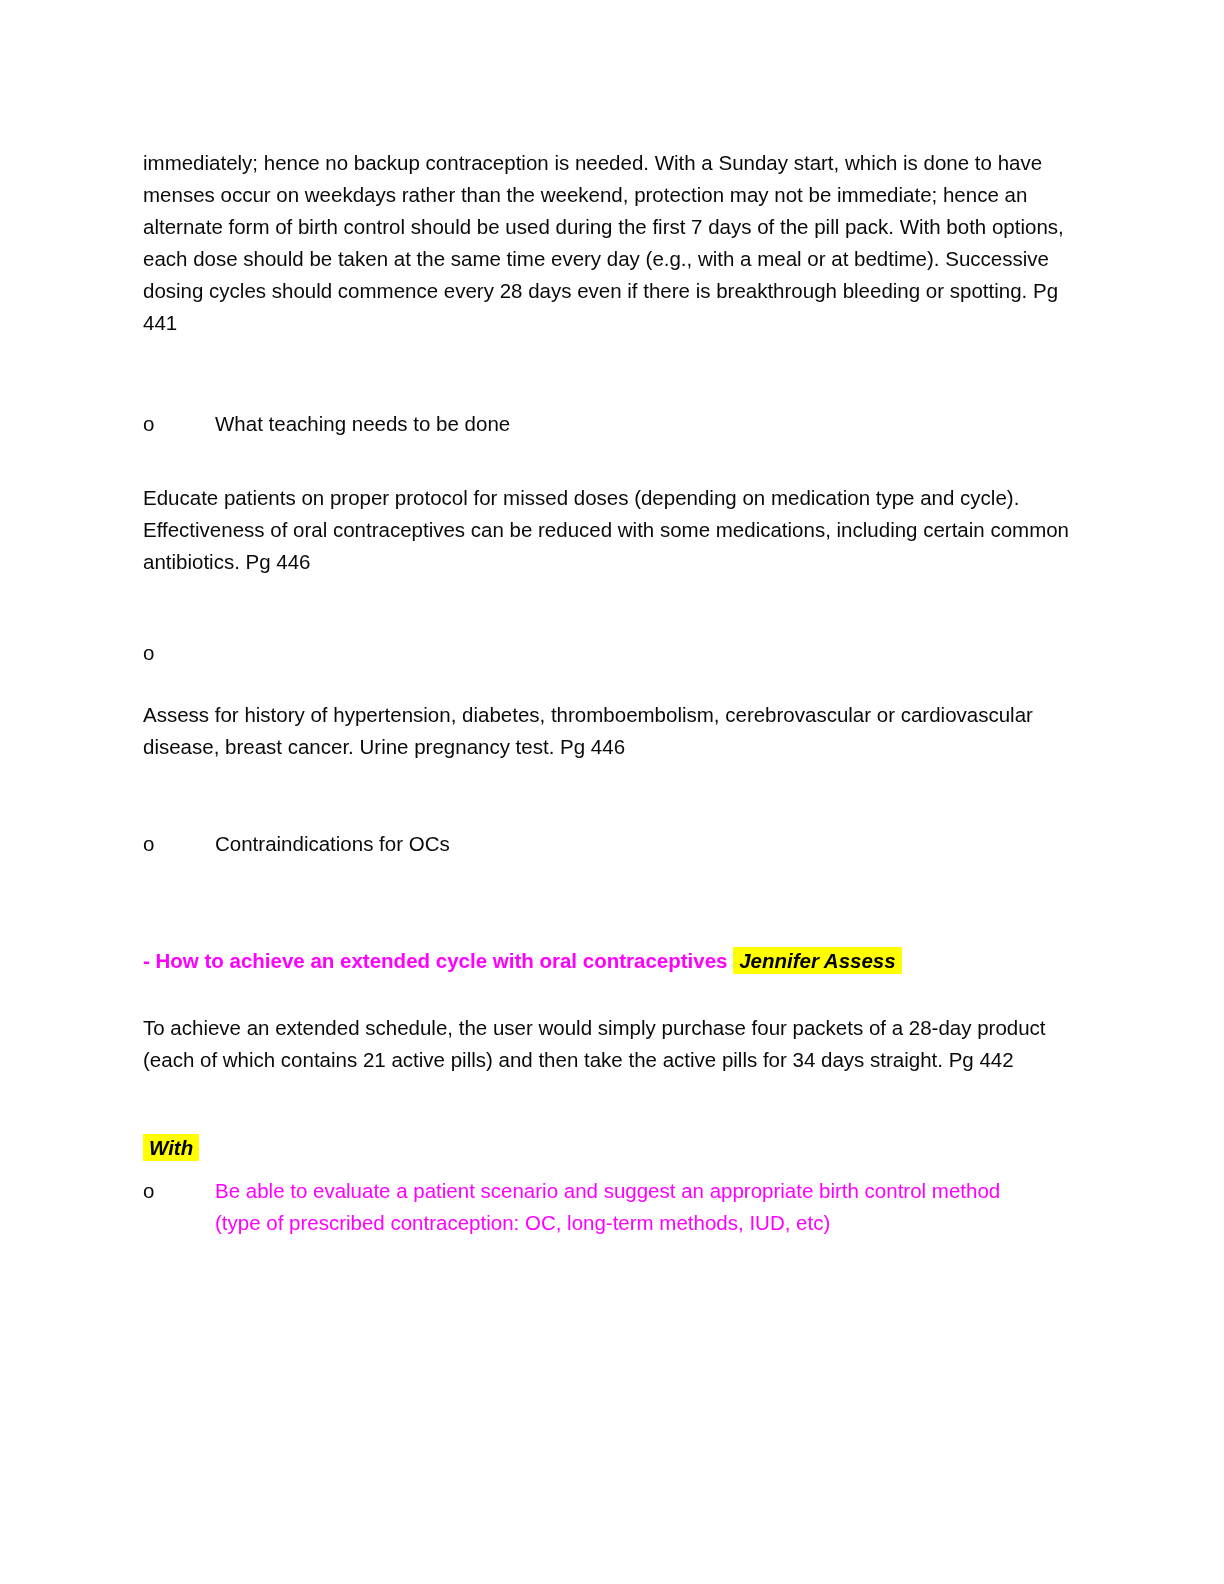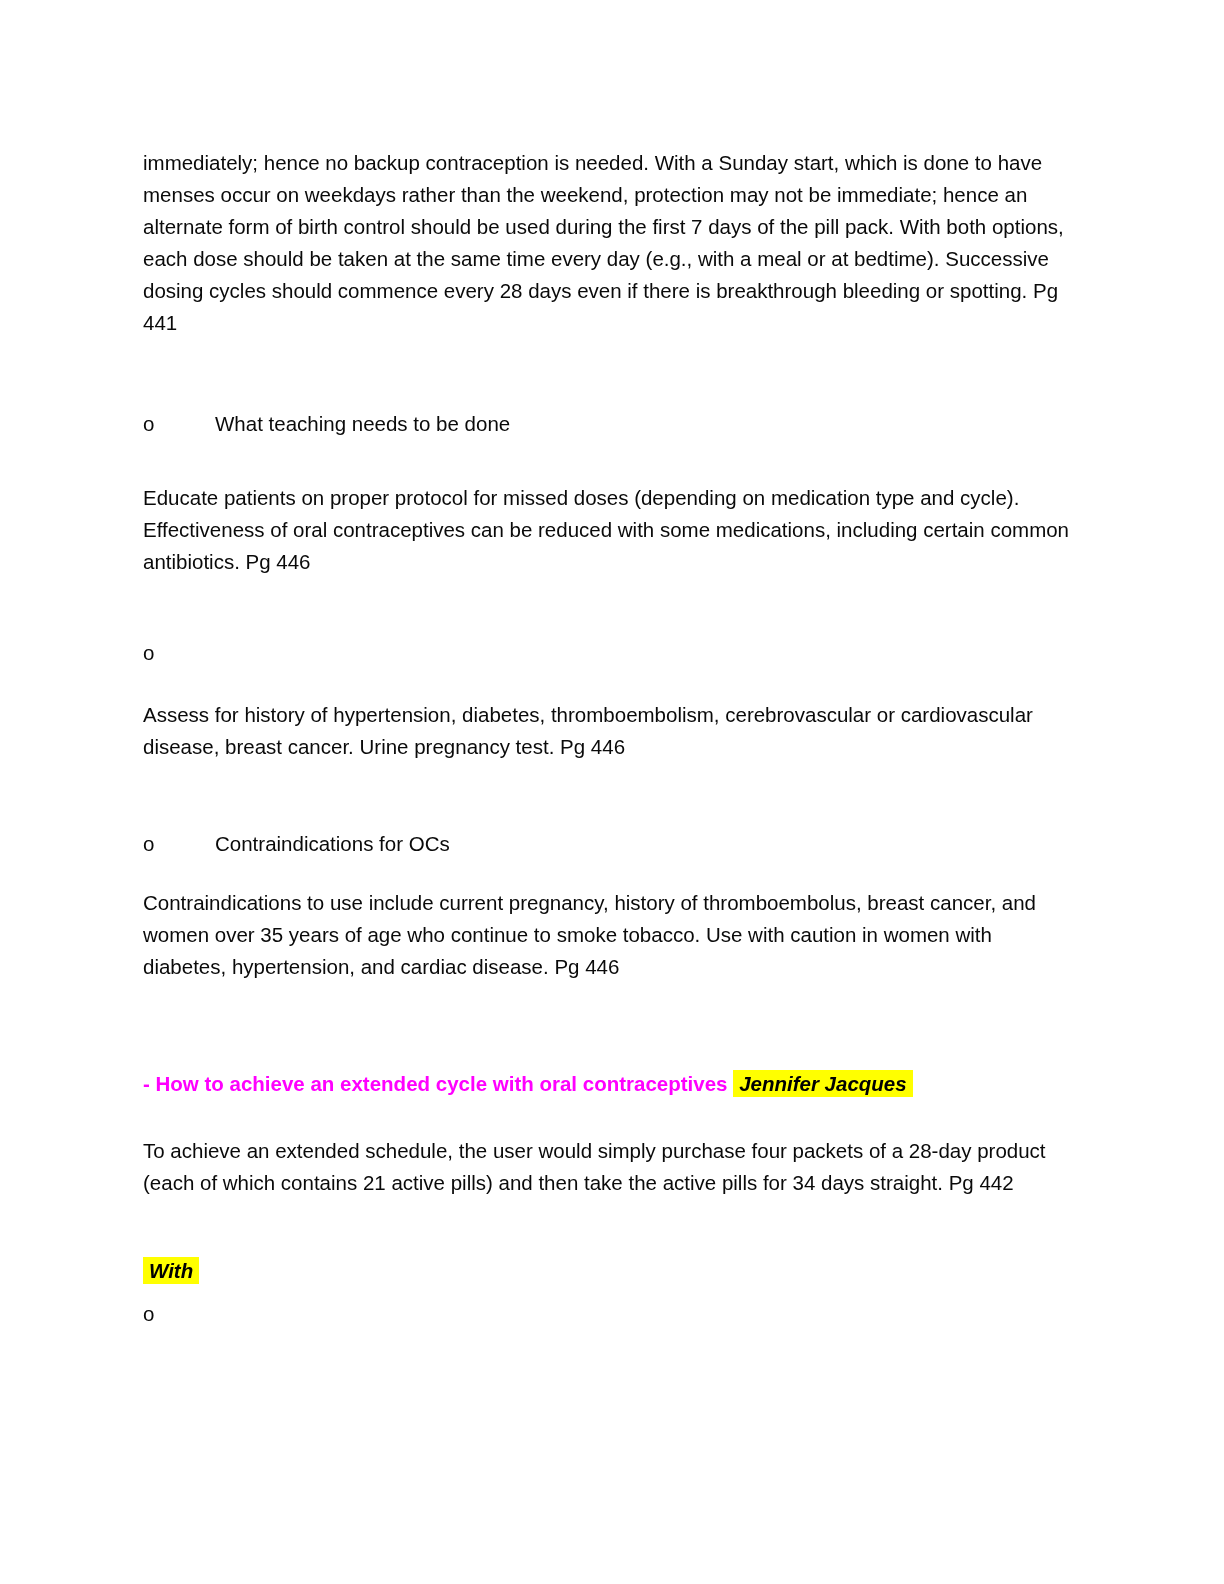--- a/index.html
+++ b/index.html
@@ -82,31 +82,34 @@
     <span class="marker-space">o</span>
   </div>
 
   <p class="para mt-baseline-para">Assess for history of hypertension, diabetes, thromboembolism, cerebrovascular or cardiovascular disease, breast cancer. Urine pregnancy test. Pg 446</p>
 
   <div class="row mt-contra-bullet">
     <span class="marker-tab">o</span>
     <span>Contraindications for OCs</span>
   </div>
 
-  <p class="para mt-contra-para">Contraindications to use include current pregnancy, history of thromboembolus, breast cancer, and women over 35 years of age who continue to smoke tobacco. Use with caution in women with diabetes, hypertension, and cardiac disease. Pg 446</p>
 
   <div class="heading-line mt-heading1">
-    <span class="magenta-bold">- How to achieve an extended cycle with oral contraceptives </span><span class="highlight-name">Jennifer Jacques</span>
+    <span class="magenta-bold">- How to achieve an extended cycle with oral contraceptives </span><span class="highlight-name">Jennifer Assess</span>
   </div>
 
   <p class="para mt-extended-para">To achieve an extended schedule, the user would simply purchase four packets of a 28-day product (each of which contains 21 active pills) and then take the active pills for 34 days straight. Pg 442</p>
 
   <div class="mt-heading2">
     <div class="heading-line">
       <span class="highlight-name">With</span>
     </div>
   </div>
 
   <div class="row mt-behaviors-bullet">
     <span class="marker-tab">o</span>
+    <span>
+      <span class="pink-text" style="display:block">Be able to evaluate a patient scenario and suggest an appropriate birth control method</span>
+      <span class="pink-text" style="display:block">(type of prescribed contraception: OC, long-term methods, IUD, etc)</span>
+    </span>
   </div>
 
 </div>
 
 </body></html>

